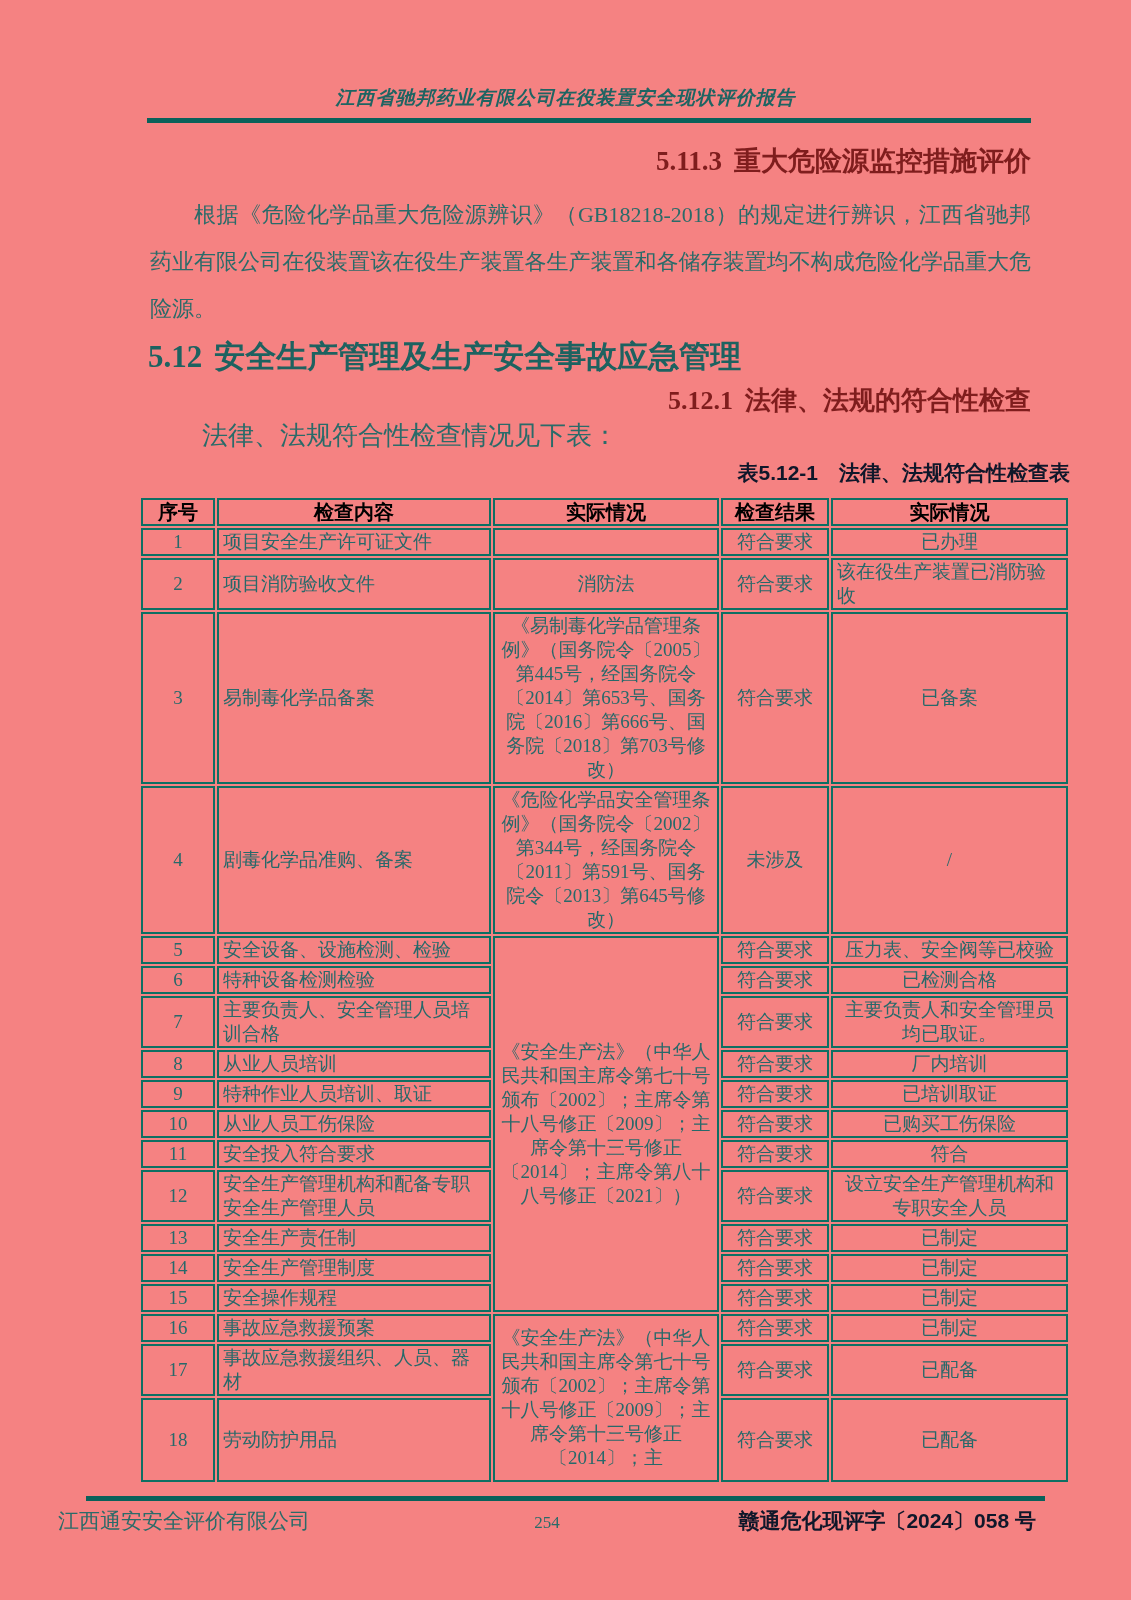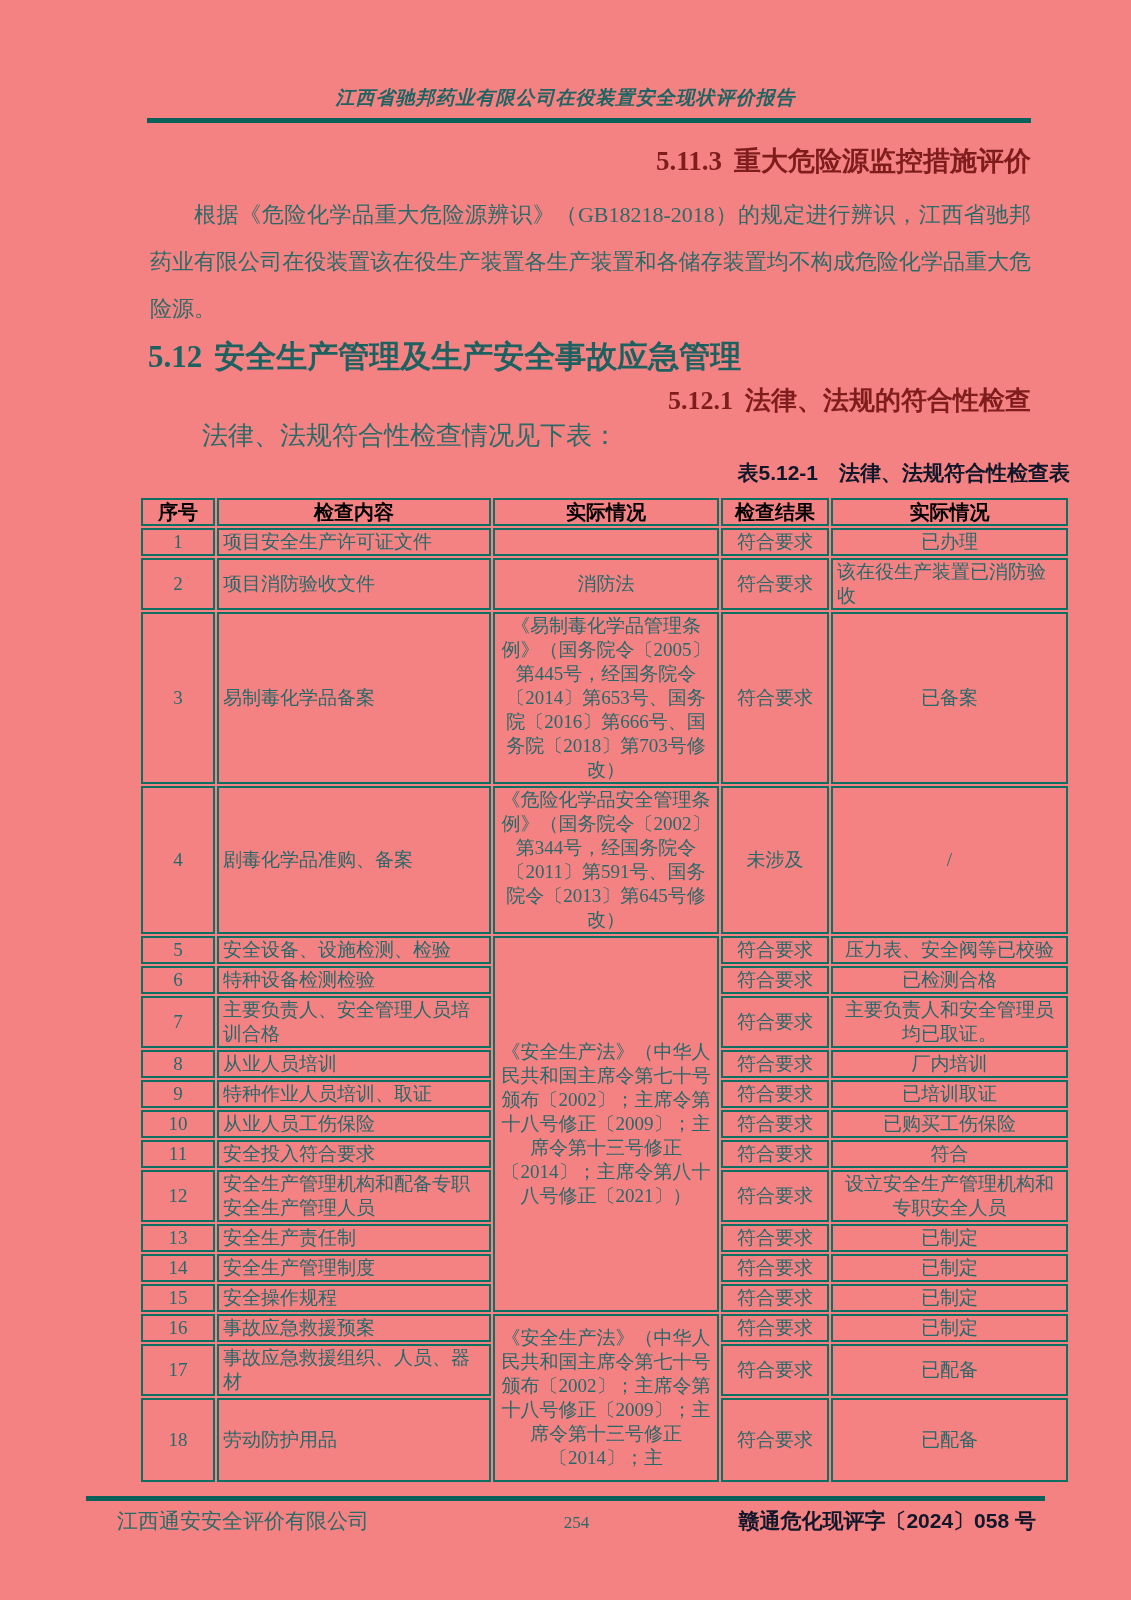--- a/index.html
+++ b/index.html
@@ -95,21 +95,21 @@
     color: #000000;
   }
   .check td.ta-l { text-align: left; padding-left: 4px; }
   .clip-cell { max-height: 166px; overflow: hidden; }
 
   .footer-rule {
     height: 5px; background: #0a615a;
     margin: 12px 86px 0 86px;
   }
   .footer {
-    margin: 6px 95px 0 117px;
+    margin: 6px 95px 0 58px;
     display: flex; align-items: baseline;
   }
   .footer .f-left  { flex: 1; text-align: left;  font-size: 21px; color: #2a6b69; }
   .footer .f-page  { width: 120px; text-align: center; font-size: 17px; color: #2a6b69; }
   .footer .f-right {
     flex: 1; text-align: right;
     font-family: "Liberation Sans", "DejaVu Sans", sans-serif;
     font-weight: bold; font-size: 21px; color: #0f172a;
   }
 </style>

